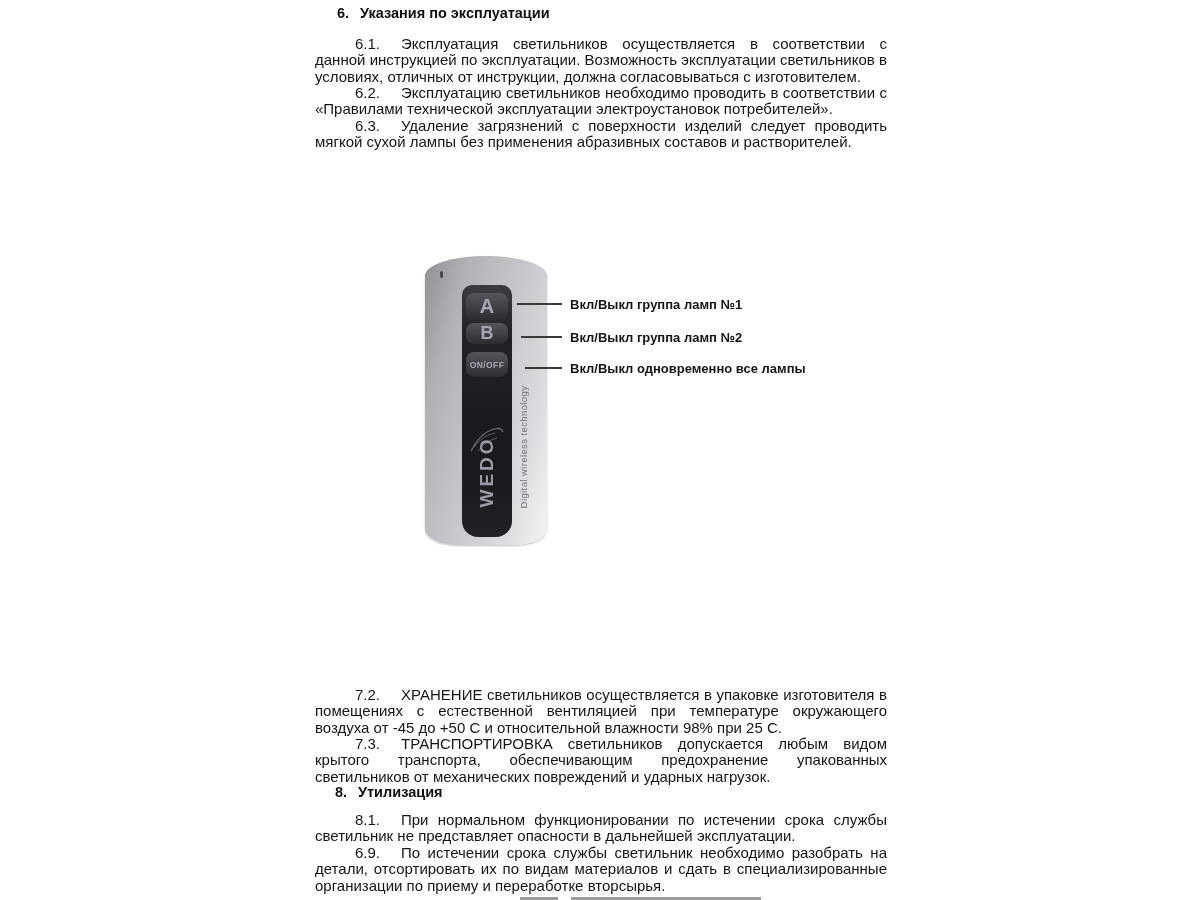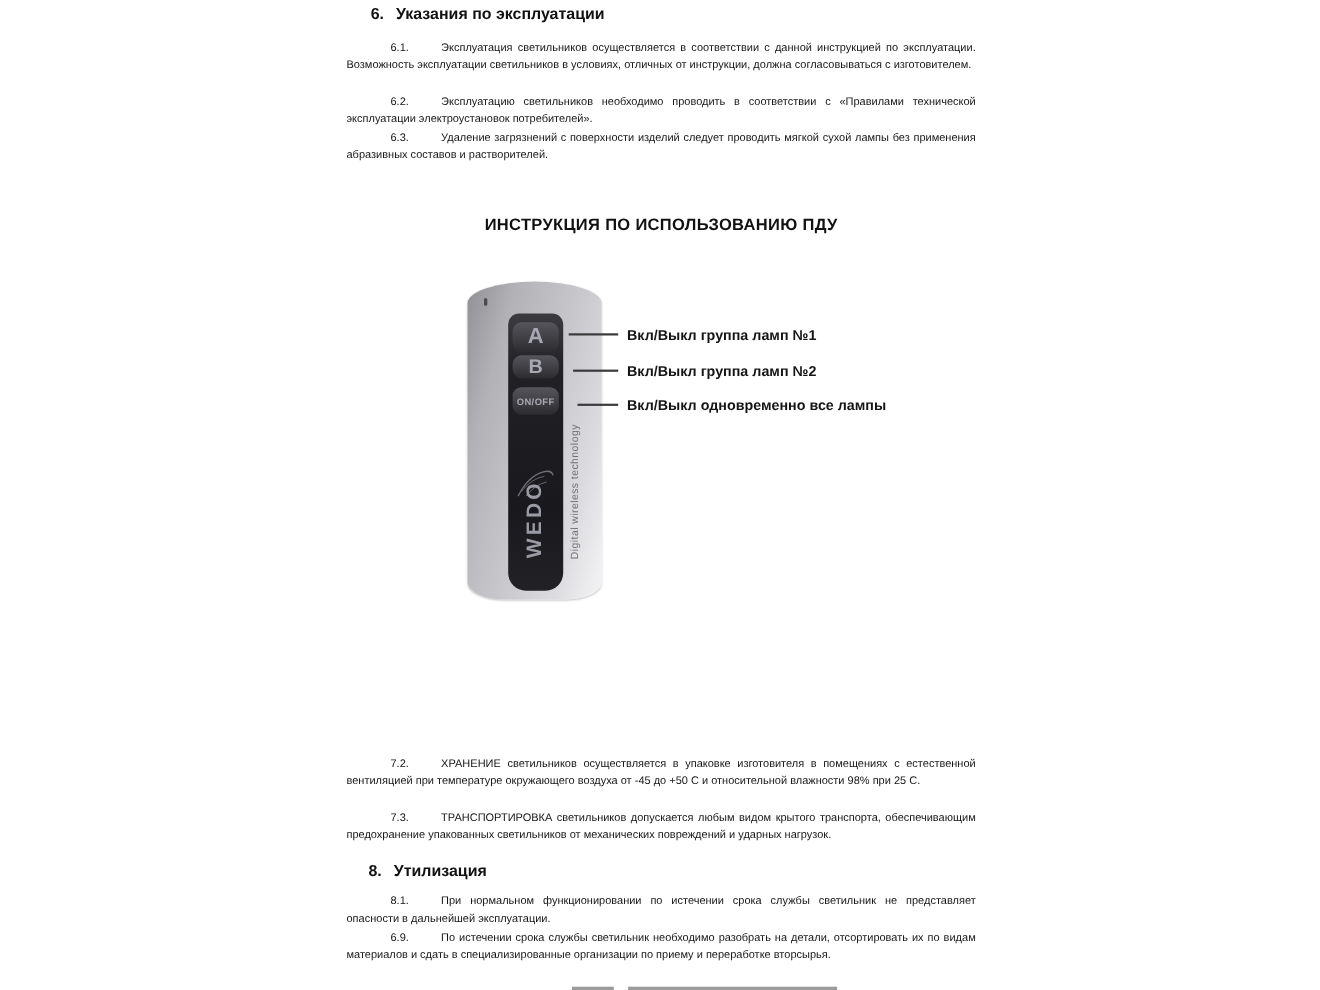--- a/index.html
+++ b/index.html
@@ -30,21 +30,21 @@
     font-weight:bold;
     letter-spacing:0.3px;
     color:#111;
     white-space:nowrap;
   }
   
   .para{
     position:absolute;
     left:315px;width:572px;
     margin:0;
-    font-size:10px;
+    font-size:15px;
     line-height:16.4px;
     text-align:justify;
     text-indent:40px;
     color:#151515;
   }
   .para .pnum{display:inline-block;width:46px;text-indent:0;}
   
   .remote{
     position:absolute;
     left:425px;top:256px;
@@ -106,21 +106,20 @@
 <body>
 
 <div id="page">
 
   <h2 class="sec-heading" style="left:337px;top:5px"><span class="hnum">6.</span><span>Указания по эксплуатации</span></h2>
 
   <p class="para" style="top:36px"><span class="pnum">6.1.</span><span>Эксплуатация светильников осуществляется в соответствии с данной инструкцией по эксплуатации. Возможность эксплуатации светильников в условиях, отличных от инструкции,  должна согласовываться с изготовителем.</span></p>
   <p class="para" style="top:85px"><span class="pnum">6.2.</span><span>Эксплуатацию светильников необходимо проводить в соответствии с «Правилами технической эксплуатации электроустановок потребителей».</span></p>
   <p class="para" style="top:118px"><span class="pnum">6.3.</span><span>Удаление загрязнений с поверхности изделий следует проводить мягкой сухой лампы без применения абразивных составов и растворителей.</span></p>
 
-  <h2 class="mid-heading" style="top:196px">ИНСТРУКЦИЯ ПО ИСПОЛЬЗОВАНИЮ ПДУ</h2>
 
   <div class="remote">
     <div class="remote-body"></div>
     <div class="led"></div>
     <div class="panel">
       <div class="rc-btn a">A</div>
       <div class="rc-btn b">B</div>
       <div class="rc-btn onoff">ON/OFF</div>
       <svg class="flourish" width="38" height="34" viewBox="0 0 38 34">
         <path d="M3 28 Q 12 10 26 6 Q 33 4 35 9" fill="none" stroke="#8d8d97" stroke-width="1.2"></path>

